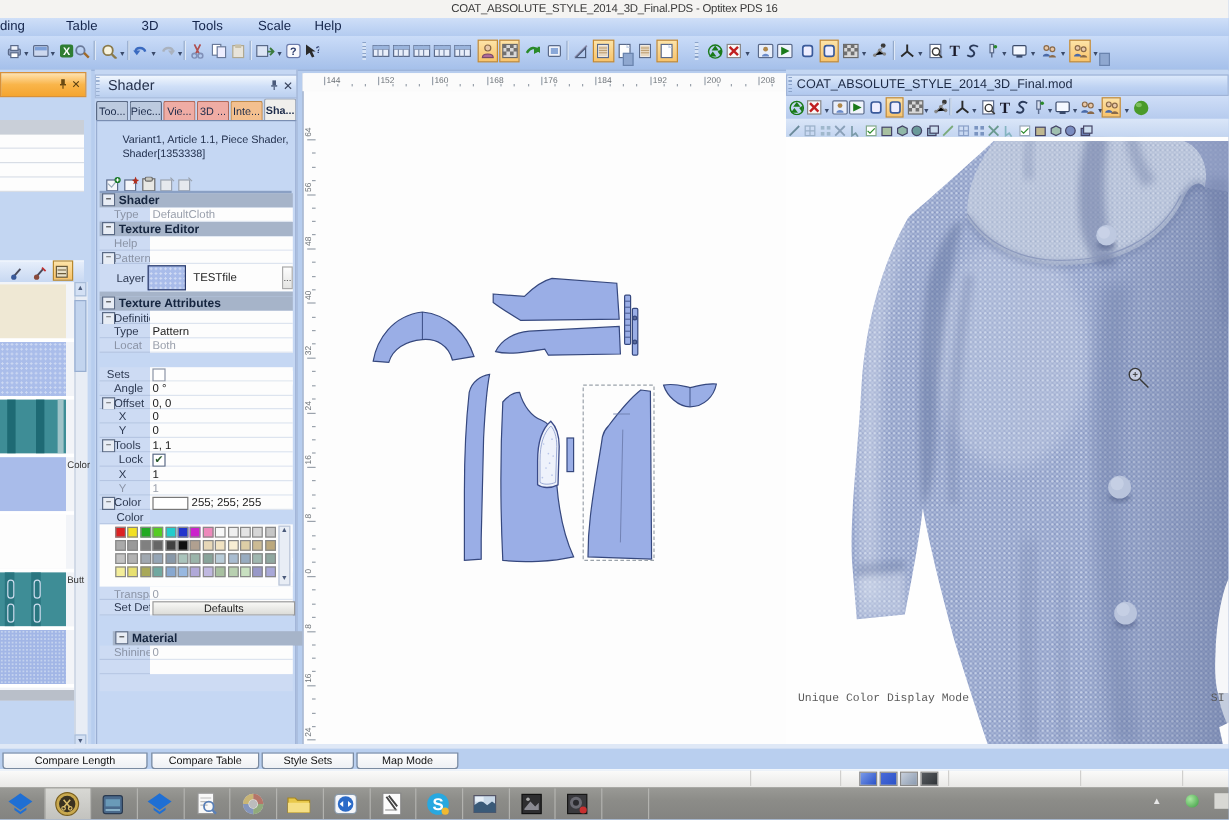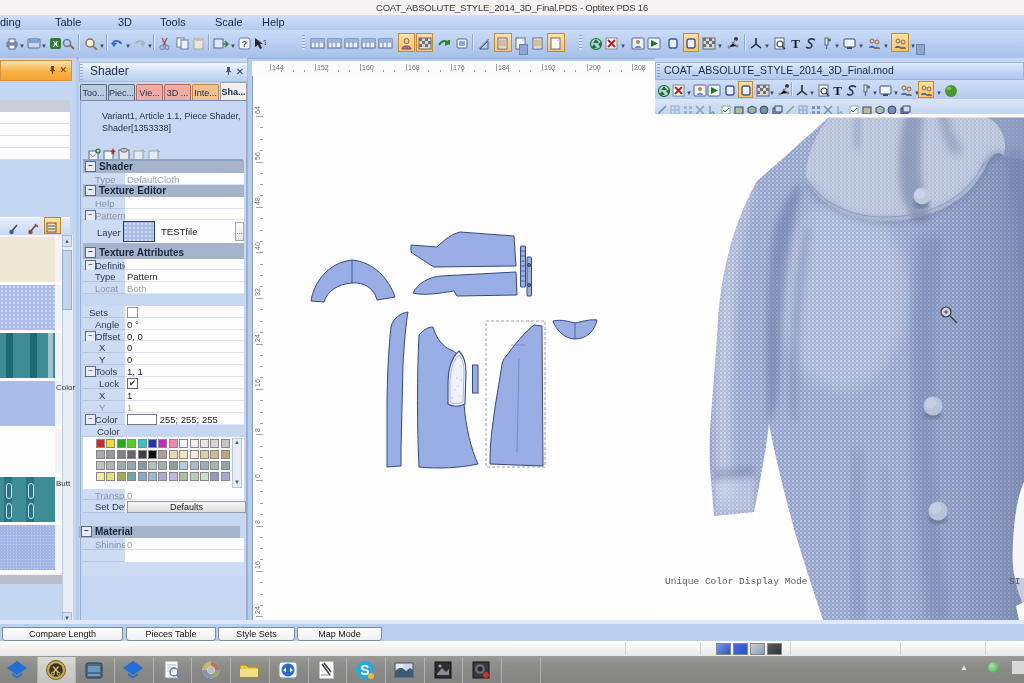--- a/index.html
+++ b/index.html
@@ -517,21 +517,21 @@
     </div>
     <div style="position:absolute;left:42px;top:0;width:119px;height:11px;background:#fdfdfd;border-bottom:1px solid #dde4ef;box-sizing:border-box;font-size:9.5px;padding:1px 0 0 2px;"><span style="color:#9aa0ac">0</span></div>
   </div>
 <div class="abs" style="left:83px;top:500px;width:161px;height:13px;">
     <div style="position:absolute;left:0;top:0;width:42px;height:13px;background:#cddbf3;border-bottom:1px solid #b5c5e2;box-sizing:border-box;">
       <span style="position:absolute;left:12px;top:1px;font-size:9.5px;color:#2c3850;white-space:nowrap;">Set Defa</span>
     </div>
     <div style="position:absolute;left:42px;top:0;width:119px;height:13px;background:#fdfdfd;border-bottom:1px solid #dde4ef;box-sizing:border-box;font-size:9.5px;padding:1px 0 0 2px;"><span style="display:inline-block;width:117px;height:10px;background:linear-gradient(#f8f8f6,#dcdcd8);border:1px solid #999;font-size:9px;color:#222;text-align:center;line-height:10px;vertical-align:top;">Defaults</span></div>
   </div>
 <div class="abs" style="left:83px;top:513px;width:161px;height:13px;background:#c5d7f3;"></div>
-<div class="abs grow" style="left:79px;top:526px;width:161px;height:12px;line-height:12px;"><span style="display:inline-block;width:9px;height:9px;border:1px solid #5a6a85;background:#e8edf5;color:#333;font-size:8px;line-height:8px;text-align:center;vertical-align:middle;margin:0 3px 2px 2px;">−</span>Material</div>
+<div class="abs grow" style="left:94px;top:526px;width:161px;height:12px;line-height:12px;"><span style="display:inline-block;width:9px;height:9px;border:1px solid #5a6a85;background:#e8edf5;color:#333;font-size:8px;line-height:8px;text-align:center;vertical-align:middle;margin:0 3px 2px 2px;">−</span>Material</div>
 <div class="abs" style="left:83px;top:538px;width:161px;height:12px;">
     <div style="position:absolute;left:0;top:0;width:42px;height:12px;background:#cddbf3;border-bottom:1px solid #b5c5e2;box-sizing:border-box;">
       <span style="position:absolute;left:12px;top:1px;font-size:9.5px;color:#8a93a5;white-space:nowrap;">Shinine</span>
     </div>
     <div style="position:absolute;left:42px;top:0;width:119px;height:12px;background:#fdfdfd;border-bottom:1px solid #dde4ef;box-sizing:border-box;font-size:9.5px;padding:1px 0 0 2px;"><span style="color:#9aa0ac">0</span></div>
   </div>
 <div class="abs" style="left:83px;top:550px;width:161px;height:12px;background:#cddbf3;border-bottom:1px solid #b5c5e2;box-sizing:border-box;"></div>
 <div class="abs" style="left:125px;top:550px;width:119px;height:12px;background:#fdfdfd;"></div>
 <div class="abs" style="left:83px;top:562px;width:161px;height:14px;background:#cddbf3;"></div>
 <div class="abs" style="left:252px;top:61px;width:403px;height:559px;background:#fdfdfd;border-left:1px solid #8aa0c4;box-sizing:border-box;"></div>
@@ -924,21 +924,21 @@
 <circle cx="946" cy="312" r="5" fill="#ffffff" fill-opacity="0.5"></circle>
 <path d="M950,316 L957,323"></path>
 <path d="M944,312 h4 M946,310 v4" stroke-width="0.8"></path>
 </g>
 <text x="665" y="584" font-family="Liberation Mono" font-size="9.5" fill="#5a5a5a">Unique Color Display Mode</text>
 <text x="1009" y="584" font-family="Liberation Mono" font-size="9.5" fill="#5a5a5a">SI</text>
 </svg>
 <div class="abs" style="left:0;top:620px;width:1024px;height:4px;background:#dfe8f6;"></div>
 <div class="abs" style="left:0;top:624px;width:1024px;height:17px;background:#b9cfef;"></div>
 <div class="abs" style="left:2px;top:627px;width:121px;height:14px;background:linear-gradient(#fdfdfd,#eef0f4);border:1px solid #7a8aa0;border-radius:0 0 3px 3px;box-sizing:border-box;color:#111;font-size:9px;text-align:center;line-height:13px;">Compare Length</div>
-<div class="abs" style="left:126px;top:627px;width:90px;height:14px;background:linear-gradient(#fdfdfd,#eef0f4);border:1px solid #7a8aa0;border-radius:0 0 3px 3px;box-sizing:border-box;color:#111;font-size:9px;text-align:center;line-height:13px;">Pieces Table</div>
+<div class="abs" style="left:126px;top:627px;width:90px;height:14px;background:linear-gradient(#fdfdfd,#eef0f4);border:1px solid #7a8aa0;border-radius:0 0 3px 3px;box-sizing:border-box;color:#111;font-size:9px;text-align:center;line-height:13px;">Compare Table</div>
 <div class="abs" style="left:218px;top:627px;width:77px;height:14px;background:linear-gradient(#fdfdfd,#eef0f4);border:1px solid #7a8aa0;border-radius:0 0 3px 3px;box-sizing:border-box;color:#111;font-size:9px;text-align:center;line-height:13px;">Style Sets</div>
 <div class="abs" style="left:297px;top:627px;width:85px;height:14px;background:linear-gradient(#fdfdfd,#eef0f4);border:1px solid #7a8aa0;border-radius:0 0 3px 3px;box-sizing:border-box;color:#111;font-size:9px;text-align:center;line-height:13px;">Map Mode</div>
 <div class="abs" style="left:0;top:641px;width:1024px;height:15px;background:linear-gradient(#fbfbfa,#e8e7e5);border-top:1px solid #fff;"></div>
 <div class="abs" style="left:625px;top:642px;width:1px;height:13px;background:#d0cfcd;"></div>
 <div class="abs" style="left:700px;top:642px;width:1px;height:13px;background:#d0cfcd;"></div>
 <div class="abs" style="left:790px;top:642px;width:1px;height:13px;background:#d0cfcd;"></div>
 <div class="abs" style="left:900px;top:642px;width:1px;height:13px;background:#d0cfcd;"></div>
 <div class="abs" style="left:985px;top:642px;width:1px;height:13px;background:#d0cfcd;"></div>
 <div class="abs" style="left:716px;top:643px;width:15px;height:12px;background:linear-gradient(135deg,#7a9ae8,#2a52c8);border:1px solid #888;box-sizing:border-box;"></div>
 <div class="abs" style="left:733px;top:643px;width:15px;height:12px;background:linear-gradient(135deg,#4a6ad8,#2a52c8);border:1px solid #888;box-sizing:border-box;"></div>

